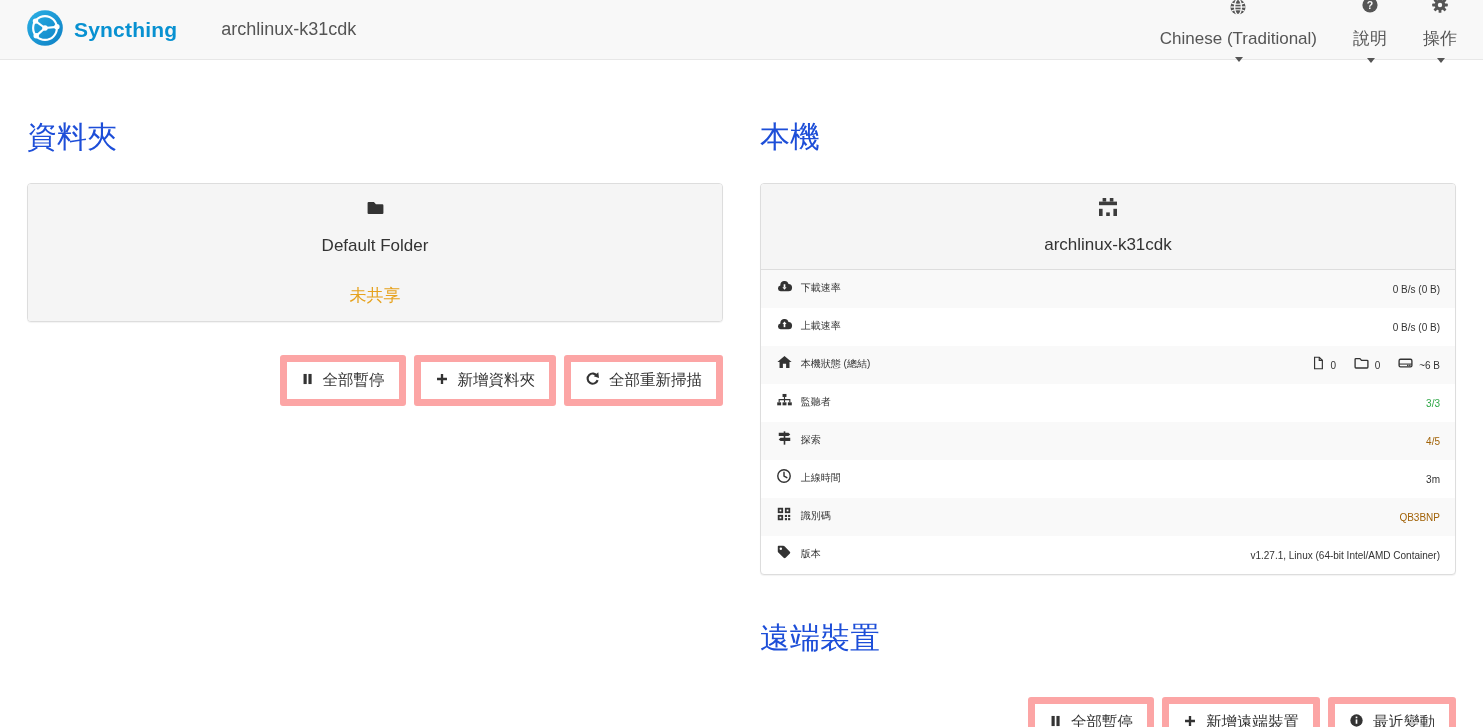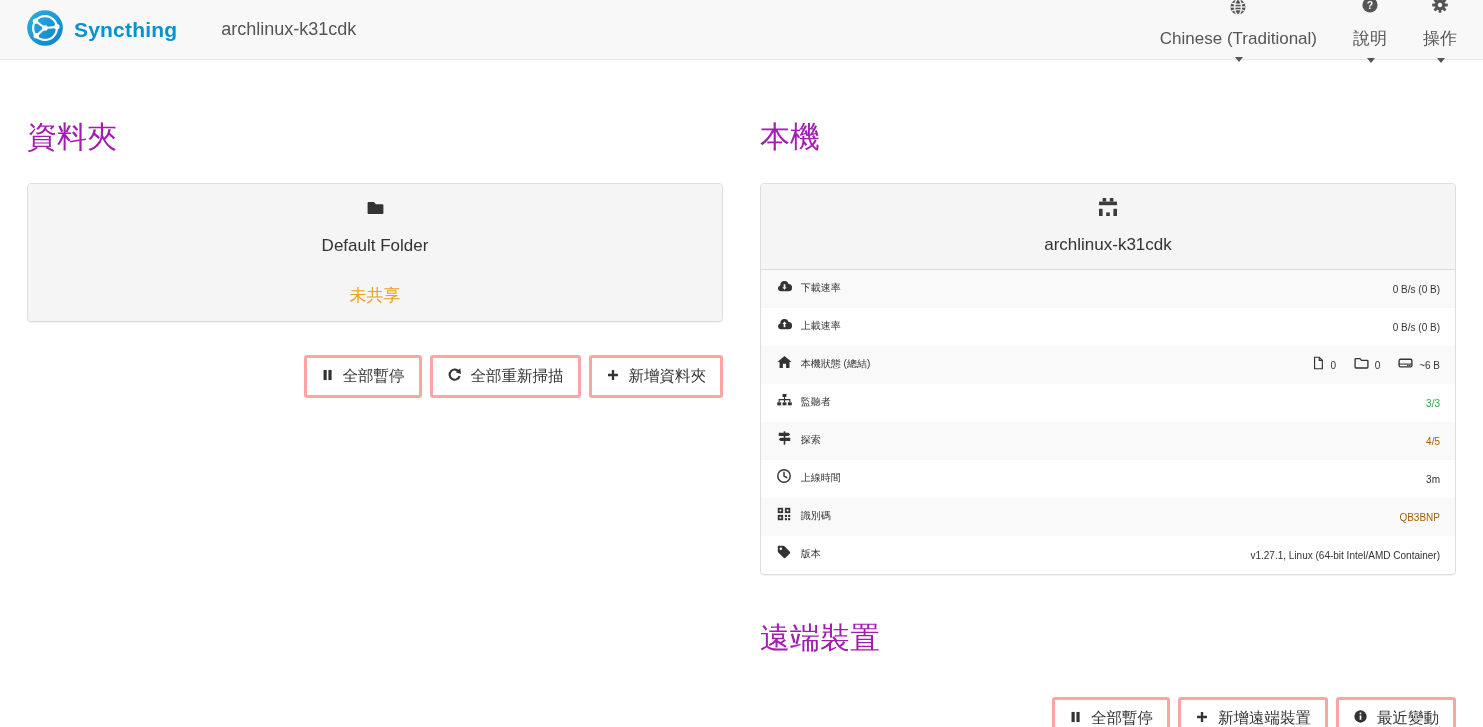--- a/index.html
+++ b/index.html
@@ -20,21 +20,21 @@
   .nav-right { margin-left: auto; display: flex; align-items: center; gap: 36px; }
   .nav-item { display: flex; align-items: center; gap: 8px; font-size: 17px; color: #555; cursor: pointer; flex-direction: column; }
   .caret {
     display: inline-block; width: 0; height: 0; margin-left: 2px;
     border-left: 4.5px solid transparent; border-right: 4.5px solid transparent;
     border-top: 5px solid currentColor;
   }
   
   .page { display: flex; gap: 37px; padding: 0 27px; }
   .col { flex: 1 1 0; min-width: 0; }
-  h2 { font-size: 30px; font-weight: 500; color: #a21caf; margin: 56px 0 25px; line-height: 1.4; }
+  h2 { font-size: 30px; font-weight: 500; color: #1d4ed8; margin: 56px 0 25px; line-height: 1.4; }
   h2.remote-heading { margin: 42px 0 38px; }
   
   .panel {
     border: 1px solid #ddd; border-radius: 4px; overflow: hidden;
     box-shadow: 0 1px 1px rgba(0,0,0,.05); background: #fff;
   }
   .panel-heading {
     background: #f5f5f5; padding: 14px 15px; display: flex; align-items: center;
     gap: 14px; font-size: 17px; color: #333; cursor: pointer; flex-direction: column;
   }
@@ -49,21 +49,21 @@
   .dev-table td.lbl .ic { display: inline-block; width: 22px; vertical-align: -3px; }
   .dev-table td.val { text-align: right; }
   .v-success { color: #2ea746; }
   .v-link { color: #a16207; text-decoration: none; }
   .state-group { display: inline-flex; align-items: center; gap: 5px; margin-left: 14px; }
   .state-group svg { vertical-align: -2px; }
   
   .btn-row { display: flex; justify-content: flex-end; gap: 8px; margin-top: 33px; }
   .btn {
     display: inline-flex; align-items: center; gap: 9px;
-    background: #fff; border: 3px solid #fca5a5; border-radius: 3px;
+    background: #fff; border: 7px solid #fca5a5; border-radius: 3px;
     padding: 8px 14px; font-size: 15.5px; color: #333; cursor: pointer;
     font-family: inherit;
   }
   svg { display: inline-block; }
 </style>
 </head>
 <body>
 
 <header class="navbar">
   <div class="brand">
@@ -156,34 +156,34 @@
         <span>
           <svg width="13" height="14" viewBox="0 0 18 18">
               <rect x="3.5" y="2" width="4.4" height="14" fill="#333"></rect>
               <rect x="10.3" y="2" width="4.4" height="14" fill="#333"></rect>
             </svg>
         </span>
         <span>全部暫停</span>
       </button>
       <button class="btn">
         <span>
+          <svg width="14" height="14" viewBox="0 0 18 18">
+              <path d="M7.5,2.6 h3 v4.9 h4.9 v3 h-4.9 v4.9 h-3 v-4.9 H2.6 v-3 h4.9 z" fill="#333"></path>
+            </svg>
+        </span>
+        <span>新增資料夾</span>
+      </button>
+      <button class="btn">
+        <span>
           <svg width="15" height="15" viewBox="0 0 18 18">
             <path d="M14.6,6.2 A6.1,6.1 0 1 0 15.1,10.9" fill="none" stroke="#333" stroke-width="2.5"></path>
             <polygon points="15.9,1.6 16.8,8.4 10.5,6.3" fill="#333"></polygon>
           </svg>
         </span>
         <span>全部重新掃描</span>
-      </button>
-      <button class="btn">
-        <span>
-          <svg width="14" height="14" viewBox="0 0 18 18">
-              <path d="M7.5,2.6 h3 v4.9 h4.9 v3 h-4.9 v4.9 h-3 v-4.9 H2.6 v-3 h4.9 z" fill="#333"></path>
-            </svg>
-        </span>
-        <span>新增資料夾</span>
       </button>
     </div>
   </div>
 
   <div class="col">
     <h2>本機</h2>
 
     <div class="panel">
       <div class="panel-heading">
         <span>

